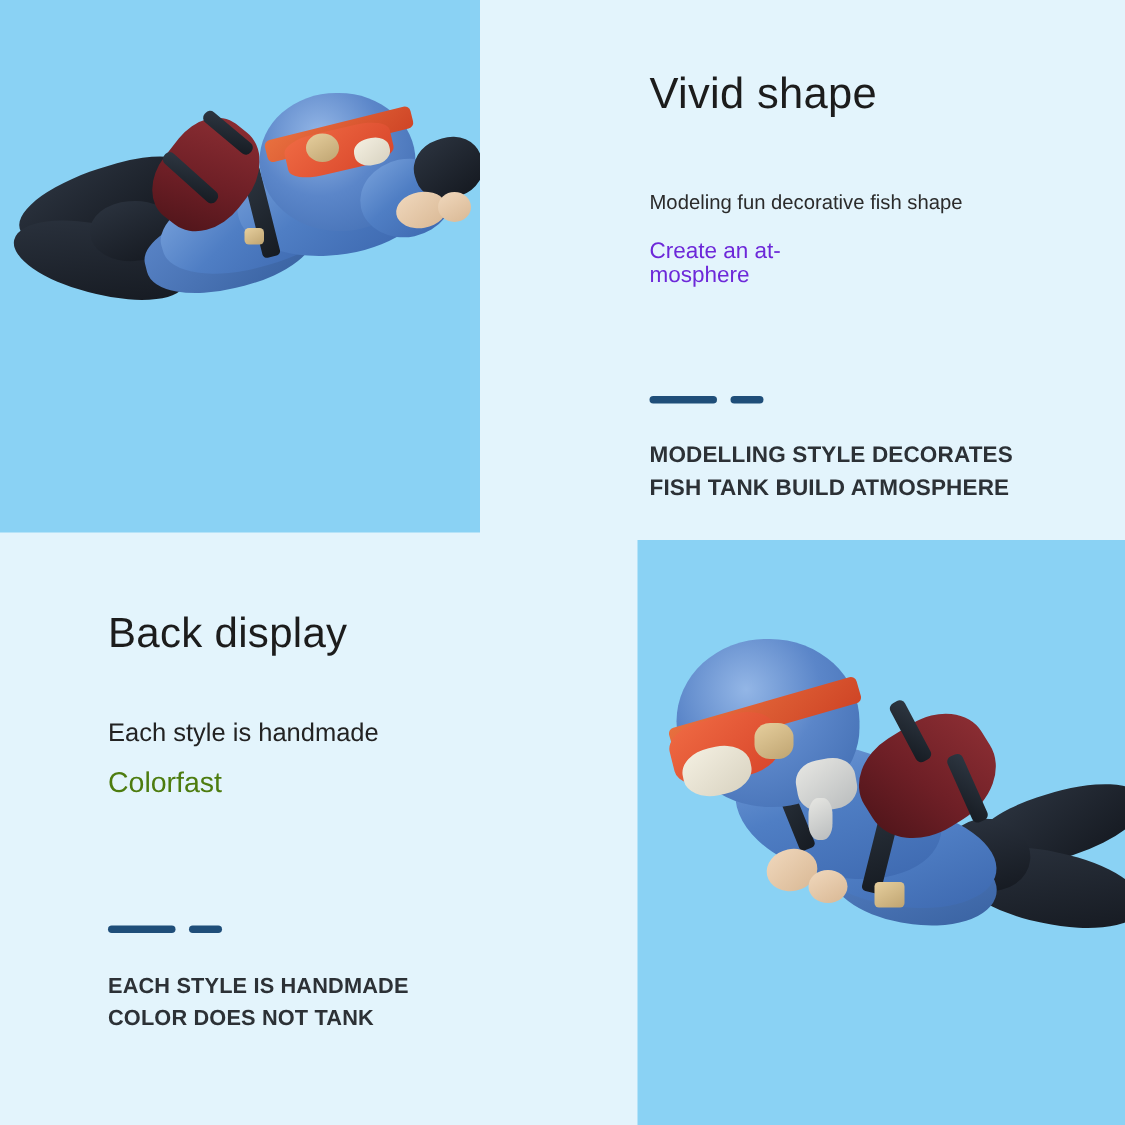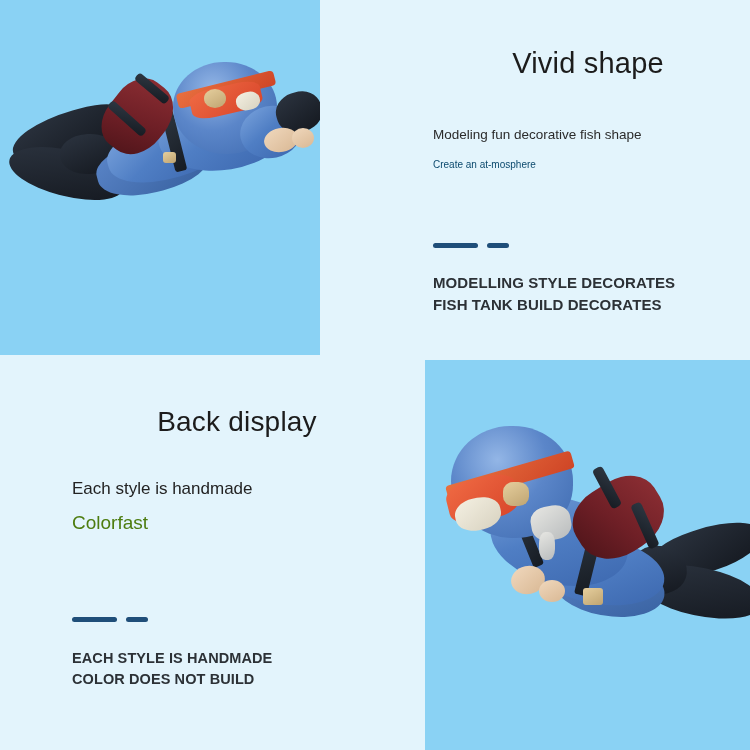--- a/index.html
+++ b/index.html
@@ -78,38 +78,37 @@
   }
 
   .heading {
     font-size: 29px;
     font-weight: 400;
     color: #1c1c1c;
     letter-spacing: 0.2px;
     line-height: 1.1;
     margin: 0;
     white-space: nowrap;
-    text-align: center;
   }
 
   #text-bottomleft .heading {
     font-size: 28px;
   }
 
   .subline-1 {
     font-size: 13.5px;
     color: #2b2b2b;
     line-height: 1.25;
     margin: 0;
     white-space: nowrap;
   }
 
   .subline-2 {
-    font-size: 10px;
-    color: #0c4a6e;
+    font-size: 15px;
+    color: #6d28d9;
     line-height: 1.05;
     margin: 0;
     width: 110px;
   }
 
   #text-topright .subline-1 {
     margin-top: 47px;
   }
 
   #text-topright .subline-2 {
@@ -295,41 +294,41 @@
 
       <p class="subline-2">Create an at-mosphere</p>
 
       <div class="divider">
         <span class="dash-long"></span>
         <span class="dash-short"></span>
       </div>
 
       <div class="caption">
         <span class="caption-line">MODELLING STYLE DECORATES</span>
-        <span class="caption-line">FISH TANK BUILD DECORATES</span>
+        <span class="caption-line">FISH TANK BUILD ATMOSPHERE</span>
       </div>
     </div>
   </div>
 
   <div class="panel" id="panel-bottomleft">
     <div class="text-block" id="text-bottomleft">
       <h2 class="heading">Back display</h2>
 
       <p class="subline-1">Each style is handmade</p>
 
       <p class="subline-2">Colorfast</p>
 
       <div class="divider">
         <span class="dash-long"></span>
         <span class="dash-short"></span>
       </div>
 
       <div class="caption">
         <span class="caption-line">EACH STYLE IS HANDMADE</span>
-        <span class="caption-line">COLOR DOES NOT BUILD</span>
+        <span class="caption-line">COLOR DOES NOT TANK</span>
       </div>
     </div>
   </div>
 
   <div class="panel photo-panel" id="panel-bottomright">
     <div class="figurine" style="left:10px; top:60px; width:330px; height:250px;">
 
       <div class="fig-part fin" style="left:212px; top:108px; width:118px; height:44px; transform:rotate(-18deg); border-radius:45% 55% 50% 50%;"></div>
       <div class="fig-part fin" style="left:204px; top:148px; width:124px; height:48px; transform:rotate(12deg); border-radius:50% 50% 52% 48%;"></div>
       <div class="fig-part fin" style="left:196px; top:126px; width:56px; height:48px; transform:rotate(6deg);"></div>

